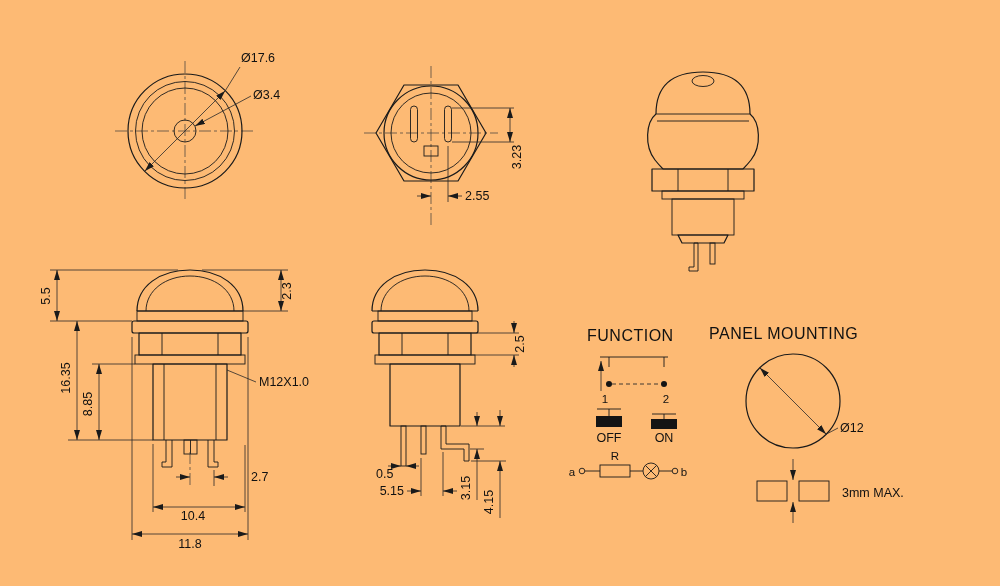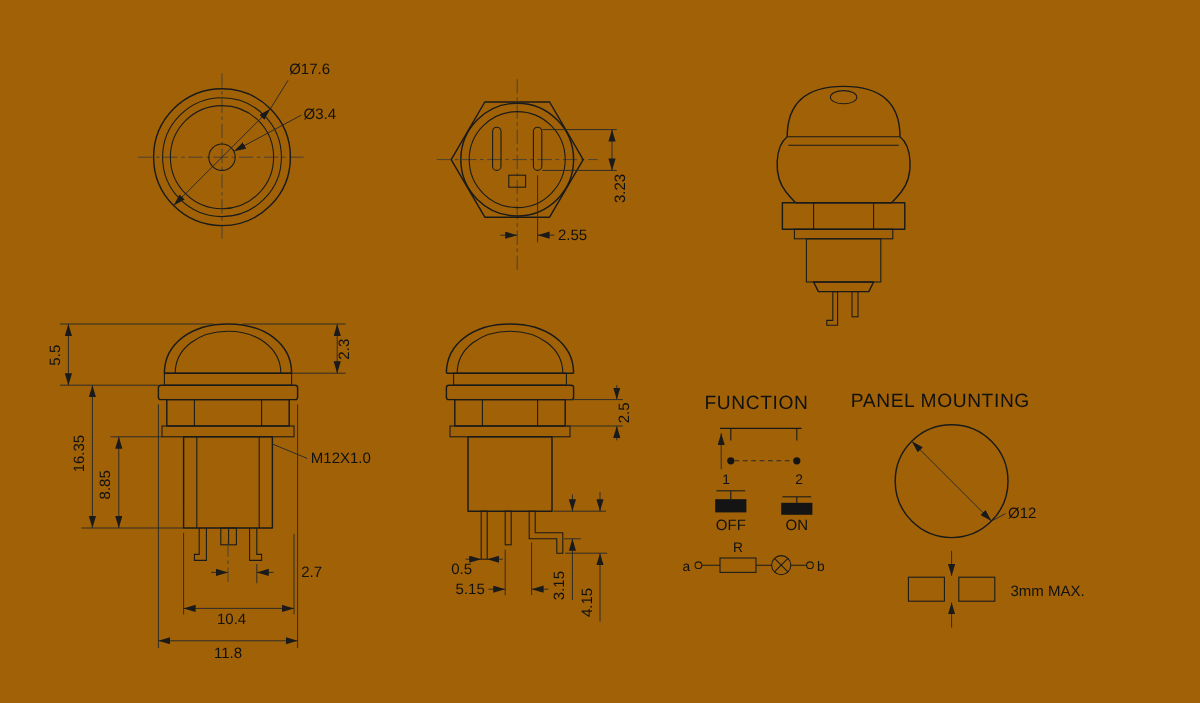--- a/index.html
+++ b/index.html
@@ -1,16 +1,16 @@
 <!DOCTYPE html>
 <html><head>
 <meta charset="utf-8">
 <style>
   html,body{margin:0;padding:0;background:#ffffff;}
-  #canvas{position:relative;width:1000px;height:586px;background:#a16207;overflow:hidden;}
+  #canvas{position:relative;width:1000px;height:586px;background:#fdba74;overflow:hidden;}
   svg{display:block;}
   .ol{fill:none;stroke:#1a1a1a;stroke-width:1.2;stroke-linejoin:round;}
   .th{fill:none;stroke:#1a1a1a;stroke-width:0.9;}
   .dim{fill:none;stroke:#2a2a2a;stroke-width:0.8;}
   .cl{fill:none;stroke:#3a3a3a;stroke-width:0.7;stroke-dasharray:12 3 3 3;}
   .dash{fill:none;stroke:#2a2a2a;stroke-width:0.9;stroke-dasharray:4 3;}
   .blk{fill:#141414;stroke:none;}
   text{font-family:"Liberation Sans","DejaVu Sans",sans-serif;fill:#111;}
   .t12{font-size:12.5px;}
   .t11{font-size:11.5px;}

